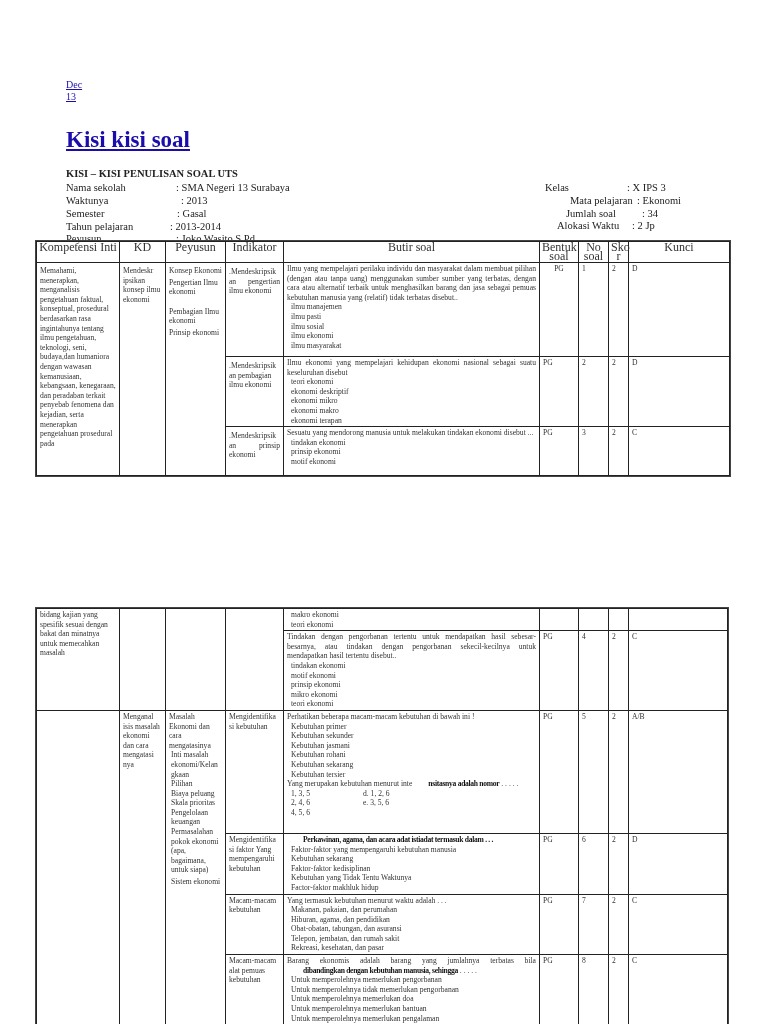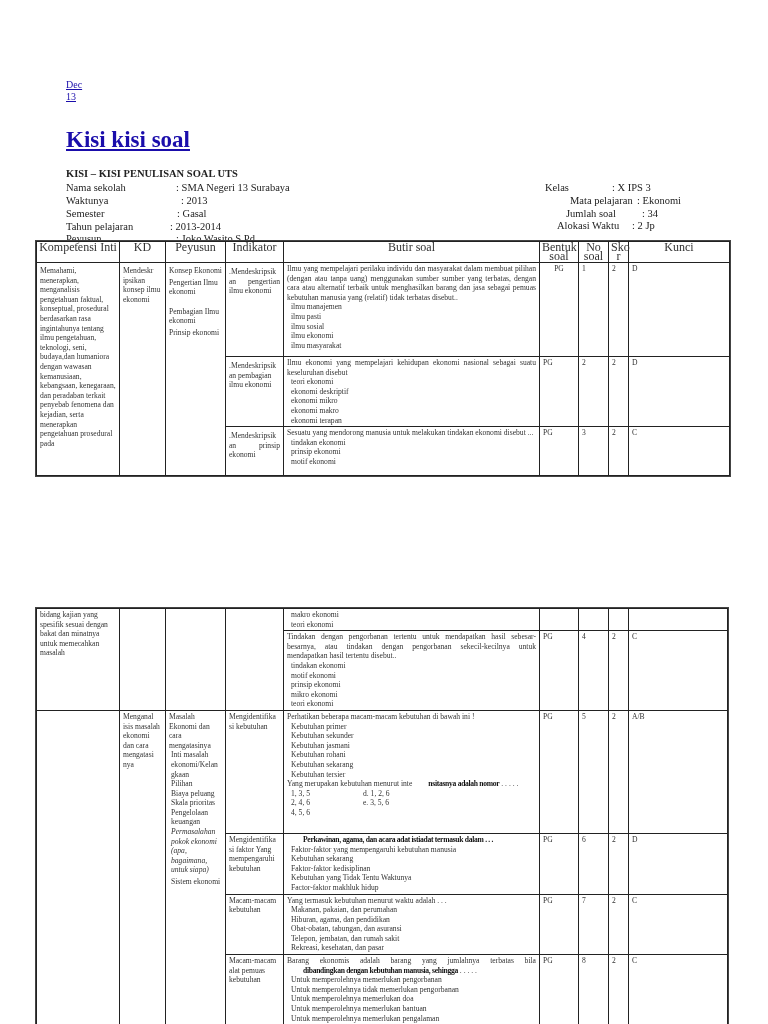--- a/index.html
+++ b/index.html
@@ -51,21 +51,21 @@
   <span class="meta-label">Tahun pelajaran</span>
   <span class="meta-val" style="left:104px;">: 2013-2014</span>
 </div>
 <div class="abs meta-row" style="left:66px; top:232px; width:300px; height:13px;">
   <span class="meta-label">Peyusun</span>
   <span class="meta-val" style="left:110px;">: Joko Wasito S.Pd.</span>
 </div>
 
 <div class="abs meta-row" style="left:545px; top:181px; width:180px; height:13px;">
   <span class="meta-label">Kelas</span>
-  <span class="meta-val" style="left:67px;">: X IPS 3</span>
+  <span class="meta-val" style="left:82px;">: X IPS 3</span>
 </div>
 <div class="abs meta-row" style="left:570px; top:194px; width:180px; height:13px;">
   <span class="meta-label">Mata pelajaran</span>
   <span class="meta-val" style="left:67px;">: Ekonomi</span>
 </div>
 <div class="abs meta-row" style="left:566px; top:207px; width:180px; height:13px;">
   <span class="meta-label">Jumlah soal</span>
   <span class="meta-val" style="left:76px;">: 34</span>
 </div>
 <div class="abs meta-row" style="left:557px; top:219px; width:180px; height:13px;">
@@ -196,21 +196,21 @@
   <tr style="height:123px;">
     <td rowspan="5"></td>
     <td rowspan="5">Menganal isis masalah ekonomi dan cara mengatasi nya</td>
     <td rowspan="5">
       <div>Masalah Ekonomi dan cara mengatasinya</div>
       <div style="padding-left:2px;">Inti masalah ekonomi/Kelan gkaan</div>
       <div style="padding-left:2px;">Pilihan</div>
       <div style="padding-left:2px;">Biaya peluang</div>
       <div style="padding-left:2px;">Skala prioritas</div>
       <div style="padding-left:2px;">Pengelolaan keuangan</div>
-      <div style="padding-left:2px;font-style:italic;">Permasalahan pokok ekonomi (apa, bagaimana, untuk siapa)</div>
+      <div style="padding-left:2px;">Permasalahan pokok ekonomi (apa, bagaimana, untuk siapa)</div>
       <div style="padding-left:2px; margin-top:2px;">Sistem ekonomi</div>
     </td>
     <td>Mengidentifika si kebutuhan</td>
     <td>
       <div>Perhatikan beberapa macam-macam kebutuhan di bawah ini !</div>
       <span class="opt">Kebutuhan primer</span>
       <span class="opt">Kebutuhan sekunder</span>
       <span class="opt">Kebutuhan jasmani</span>
       <span class="opt">Kebutuhan rohani</span>
       <span class="opt">Kebutuhan sekarang</span>

